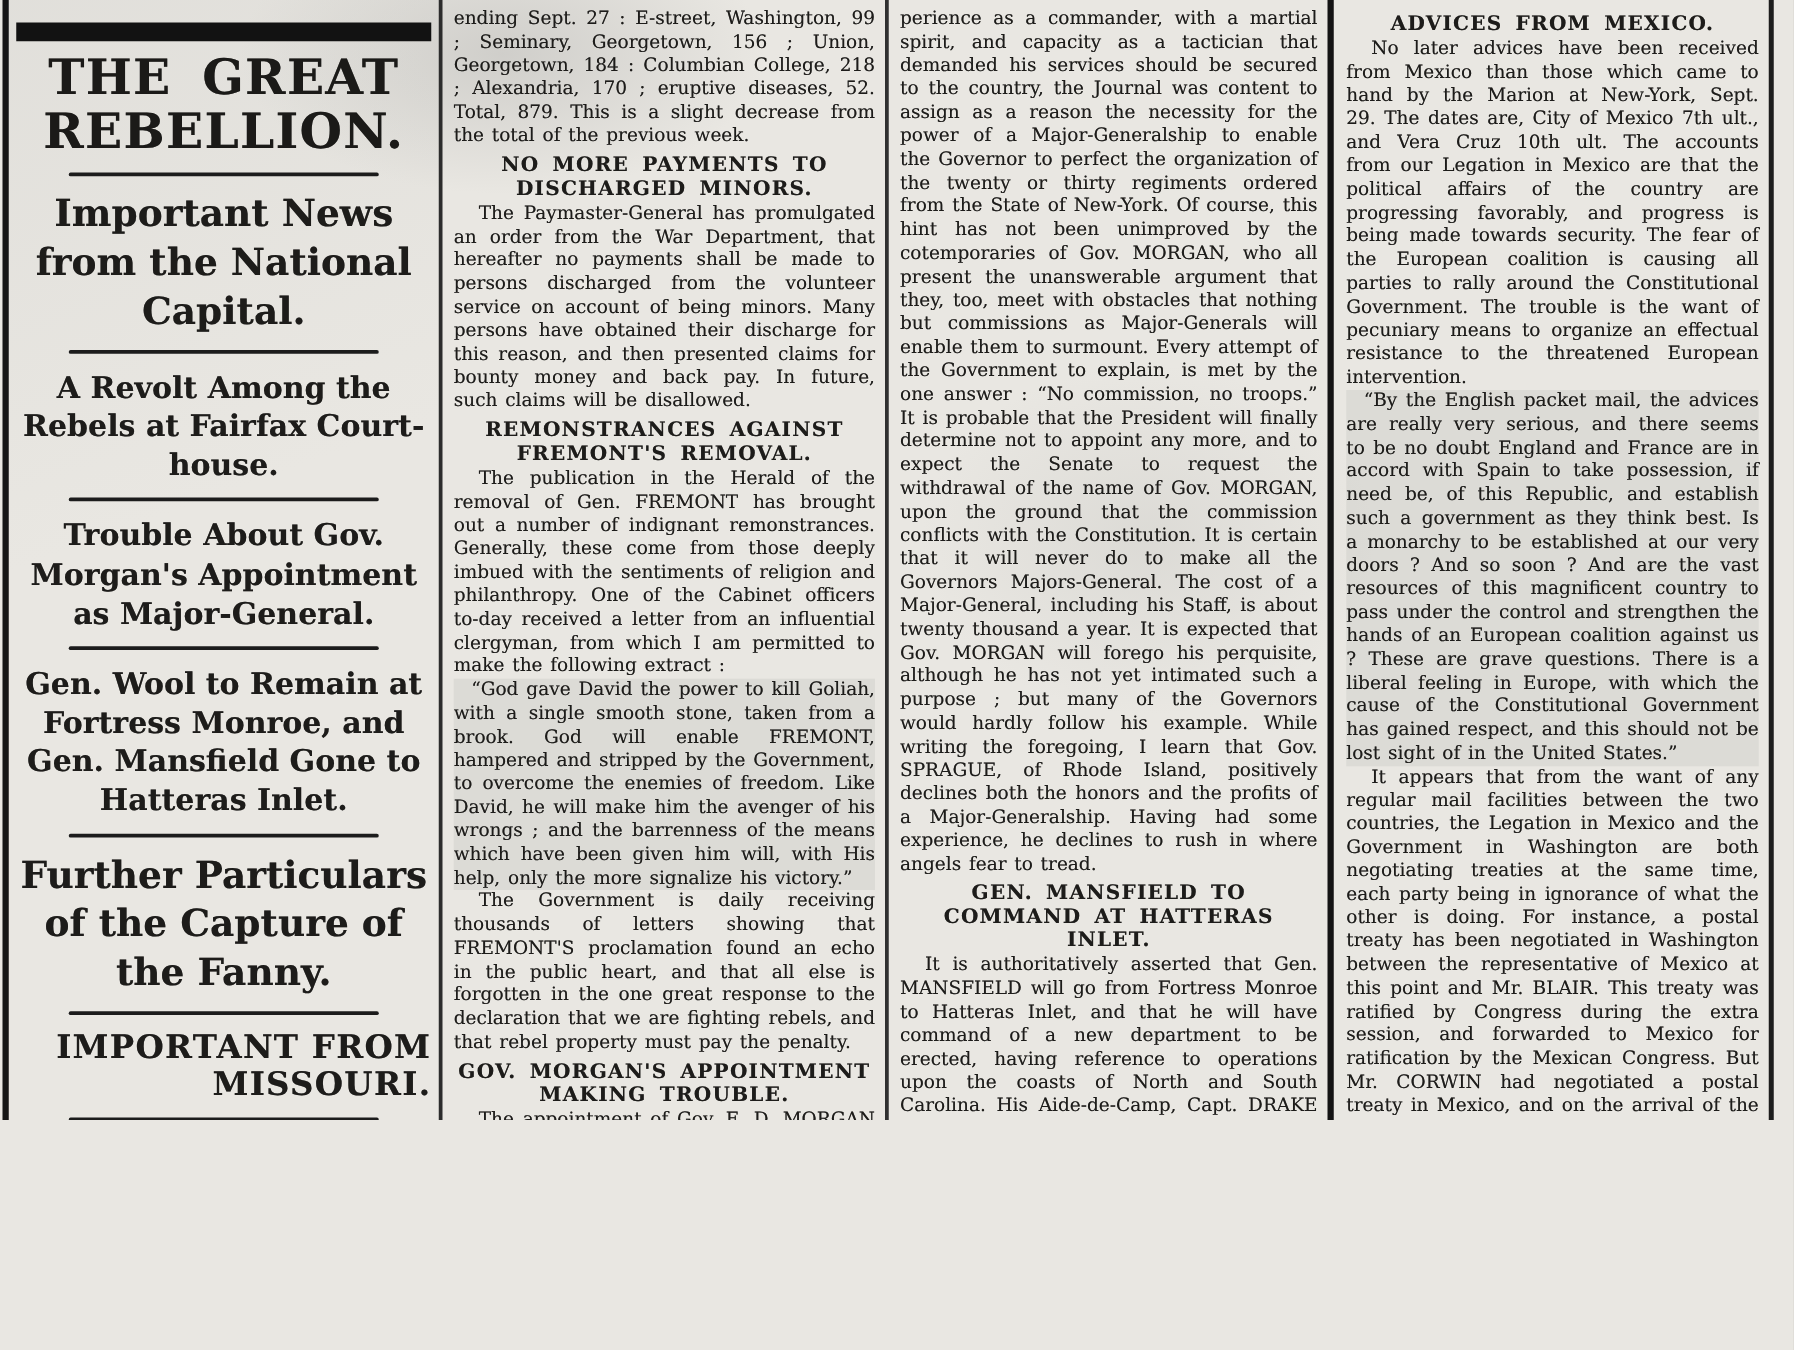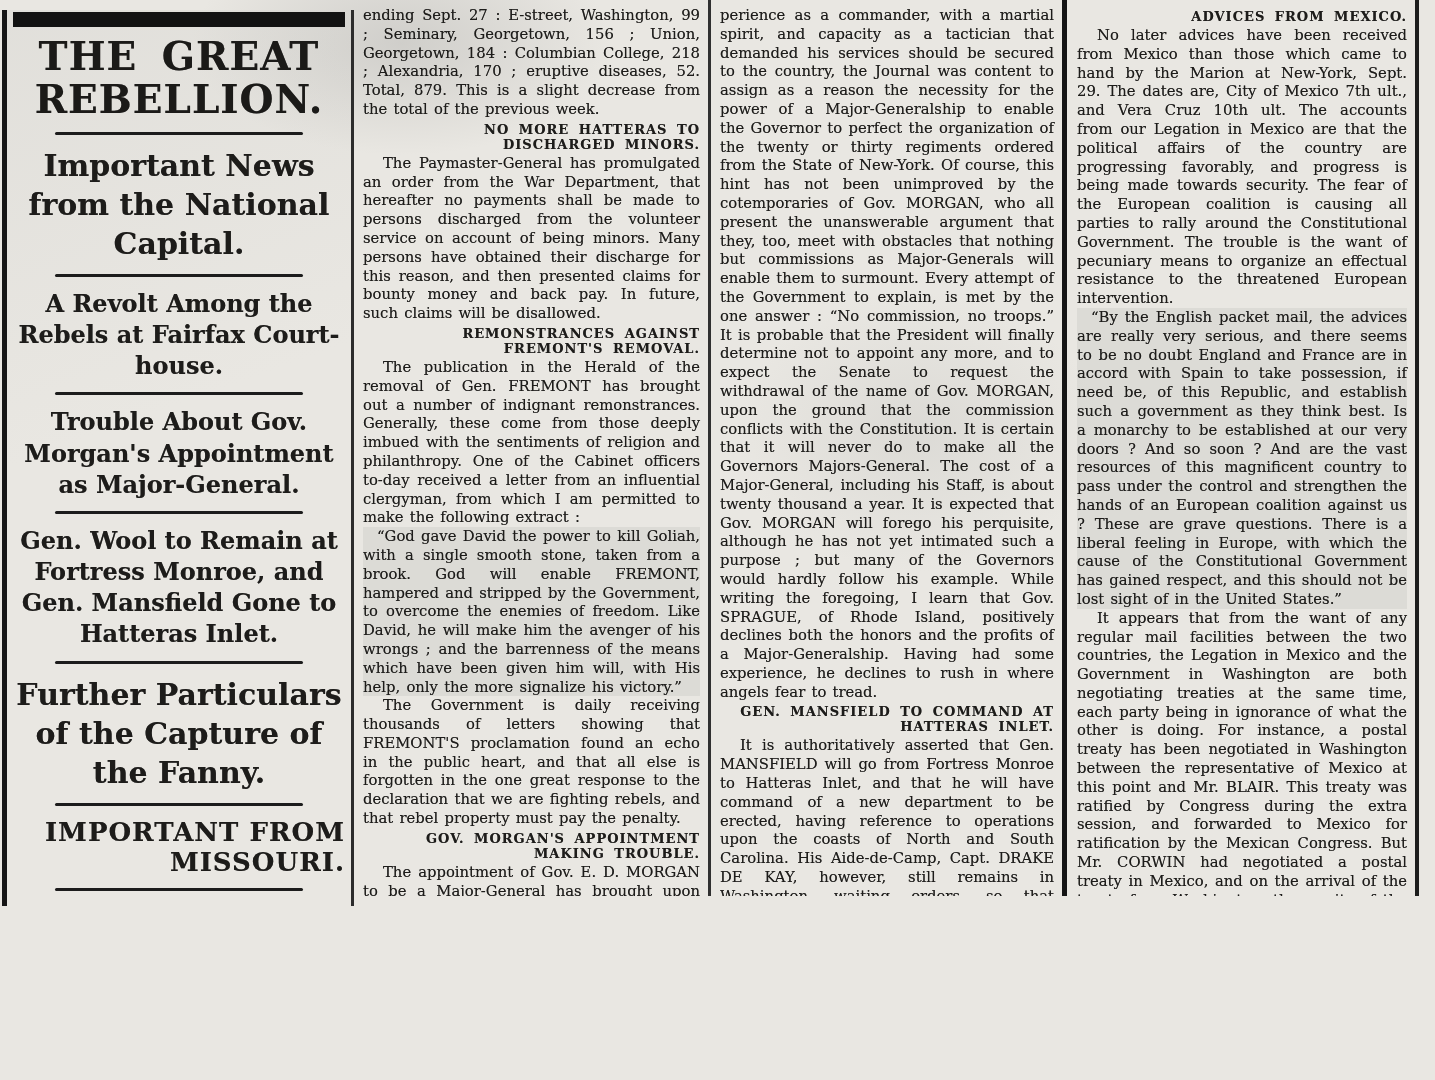--- a/index.html
+++ b/index.html
@@ -16,21 +16,21 @@
       radial-gradient(ellipse 260px 200px at 64% 40%, rgba(180,180,176,0.25), rgba(0,0,0,0) 70%),
       #e9e7e2;
     color:#1d1c1a;
     display:flex; overflow:hidden;
     padding-left:2px;
   }
   .column {
     box-sizing:border-box; overflow:hidden; height:896px;
     text-shadow:0 0 0.5px rgba(20,20,20,0.55);
   }
-  .col-1 { width:352px; border-left:5px solid #161616; border-right:3px solid #2c2c2c; padding:0 6px; background:linear-gradient(160deg, rgba(210,209,205,0.35), rgba(0,0,0,0) 45%);margin-top:10px; }
+  .col-1 { width:352px; border-left:5px solid #161616; border-right:3px solid #2c2c2c; padding:16px 6px; background:linear-gradient(160deg, rgba(210,209,205,0.35), rgba(0,0,0,0) 45%); }
   .col-2 { width:357px; border-right:3px solid #303030; padding:6px 8px 0 9px; }
   .col-3 { width:356px; border-right:5px solid #141414; padding:6px 8px 0 9px; }
   .col-4 { width:352px; border-right:4px solid #1d1d1d; padding:6px 8px 0 10px; }
 
   
   .topbar { height:15px; background:#121212; margin:2px 0 8px 0; }
   .main-headline {
     font-size:39px; font-weight:bold; text-align:center;
     letter-spacing:1px; word-spacing:10px; line-height:1.1;
     margin:6px 0 2px 0; color:#1b1a18;
@@ -40,21 +40,21 @@
   .headline.md { font-size:30px; }
   .headline.sm { font-size:24px; }
   .caps-headline {
     font-size:26px; font-weight:600; text-align:right;
     letter-spacing:1px; margin:2px 0;
   }
   .divider { width:248px; height:3px; background:#1c1c1c; margin:11px auto; border-radius:2px; }
 
   
   .section-heading {
-    font-size:13px; font-weight:bold; text-align:right;
+    font-size:16px; font-weight:bold; text-align:center;
     letter-spacing:1px; word-spacing:4px; margin:3px 0 2px 0;
   }
   .paragraph, .paragraph-cont, .quote {
     font-size:14.8px; line-height:18.8px; text-align:justify;
     margin:0; word-spacing:1.5px;
   }
   .paragraph { text-indent:20px; }
   .paragraph-cont { text-indent:0; }
   .quote { text-indent:14px; background:rgba(205,204,200,0.45); }
 </style>
@@ -79,21 +79,21 @@
       <div class="caps-headline">IMPORTANT FROM MISSOURI.</div>
       <div class="divider"></div>
       <div class="headline lg">Advance of Gen. Fremont to Sedalia.</div>
       <div class="divider"></div>
       <div class="headline lg">The Whereabouts of Price Still Unknown.</div>
       <div class="divider"></div>
       <div class="headline md">Engagement with a Rebel Gun-boat on the Mississippi.</div>
     </div>
   <div class="column col-2">
       <div class="paragraph-cont">ending Sept. 27 : E-street, Washington, 99 ; Seminary, Georgetown, 156 ; Union, Georgetown, 184 : Columbian College, 218 ; Alexandria, 170 ; eruptive diseases, 52. Total, 879. This is a slight decrease from the total of the previous week.</div>
-      <div class="section-heading">NO MORE HATTERAS TO DISCHARGED MINORS.</div>
+      <div class="section-heading">NO MORE PAYMENTS TO DISCHARGED MINORS.</div>
       <div class="paragraph">The Paymaster-General has promulgated an order from the War Department, that hereafter no payments shall be made to persons discharged from the volunteer service on account of being minors. Many persons have obtained their discharge for this reason, and then presented claims for bounty money and back pay. In future, such claims will be disallowed.</div>
       <div class="section-heading">REMONSTRANCES AGAINST FREMONT'S REMOVAL.</div>
       <div class="paragraph">The publication in the Herald of the removal of Gen. FREMONT has brought out a number of indignant remonstrances. Generally, these come from those deeply imbued with the sentiments of religion and philanthropy. One of the Cabinet officers to-day received a letter from an influential clergyman, from which I am permitted to make the following extract :</div>
       <div class="quote">“God gave David the power to kill Goliah, with a single smooth stone, taken from a brook. God will enable FREMONT, hampered and stripped by the Government, to overcome the enemies of freedom. Like David, he will make him the avenger of his wrongs ; and the barrenness of the means which have been given him will, with His help, only the more signalize his victory.”</div>
       <div class="paragraph">The Government is daily receiving thousands of letters showing that FREMONT'S proclamation found an echo in the public heart, and that all else is forgotten in the one great response to the declaration that we are fighting rebels, and that rebel property must pay the penalty.</div>
       <div class="section-heading">GOV. MORGAN'S APPOINTMENT MAKING TROUBLE.</div>
       <div class="paragraph">The appointment of Gov. E. D. MORGAN to be a Major-General has brought upon the Administration an embarrassment which, though perfectly natural and inevitable, seems never to have been anticipated by the authorities here. Demands are being daily made that Governors of other States shall be alike honored, and the alternative is presented of either making the Governor of each loyal State a Major-General, or else of offending them all by giving to Gov. MORGAN an undue preëminence. This embarrassment has been greatly increased by the indiscretion of the Albany Evening Journal, in assigning the reasons which had actuated the Government to make Gov. MORGAN one of the highest military authorities known to our Constitution. Instead of crediting Gov. MORGAN with a peculiar fitness for the place, with such great ex.</div>
     </div>
   <div class="column col-3">
       <div class="paragraph-cont">perience as a commander, with a martial spirit, and capacity as a tactician that demanded his services should be secured to the country, the Journal was content to assign as a reason the necessity for the power of a Major-Generalship to enable the Governor to perfect the organization of the twenty or thirty regiments ordered from the State of New-York. Of course, this hint has not been unimproved by the cotemporaries of Gov. MORGAN, who all present the unanswerable argument that they, too, meet with obstacles that nothing but commissions as Major-Generals will enable them to surmount. Every attempt of the Government to explain, is met by the one answer : “No commission, no troops.” It is probable that the President will finally determine not to appoint any more, and to expect the Senate to request the withdrawal of the name of Gov. MORGAN, upon the ground that the commission conflicts with the Constitution. It is certain that it will never do to make all the Governors Majors-General. The cost of a Major-General, including his Staff, is about twenty thousand a year. It is expected that Gov. MORGAN will forego his perquisite, although he has not yet intimated such a purpose ; but many of the Governors would hardly follow his example. While writing the foregoing, I learn that Gov. SPRAGUE, of Rhode Island, positively declines both the honors and the profits of a Major-Generalship. Having had some experience, he declines to rush in where angels fear to tread.</div>

